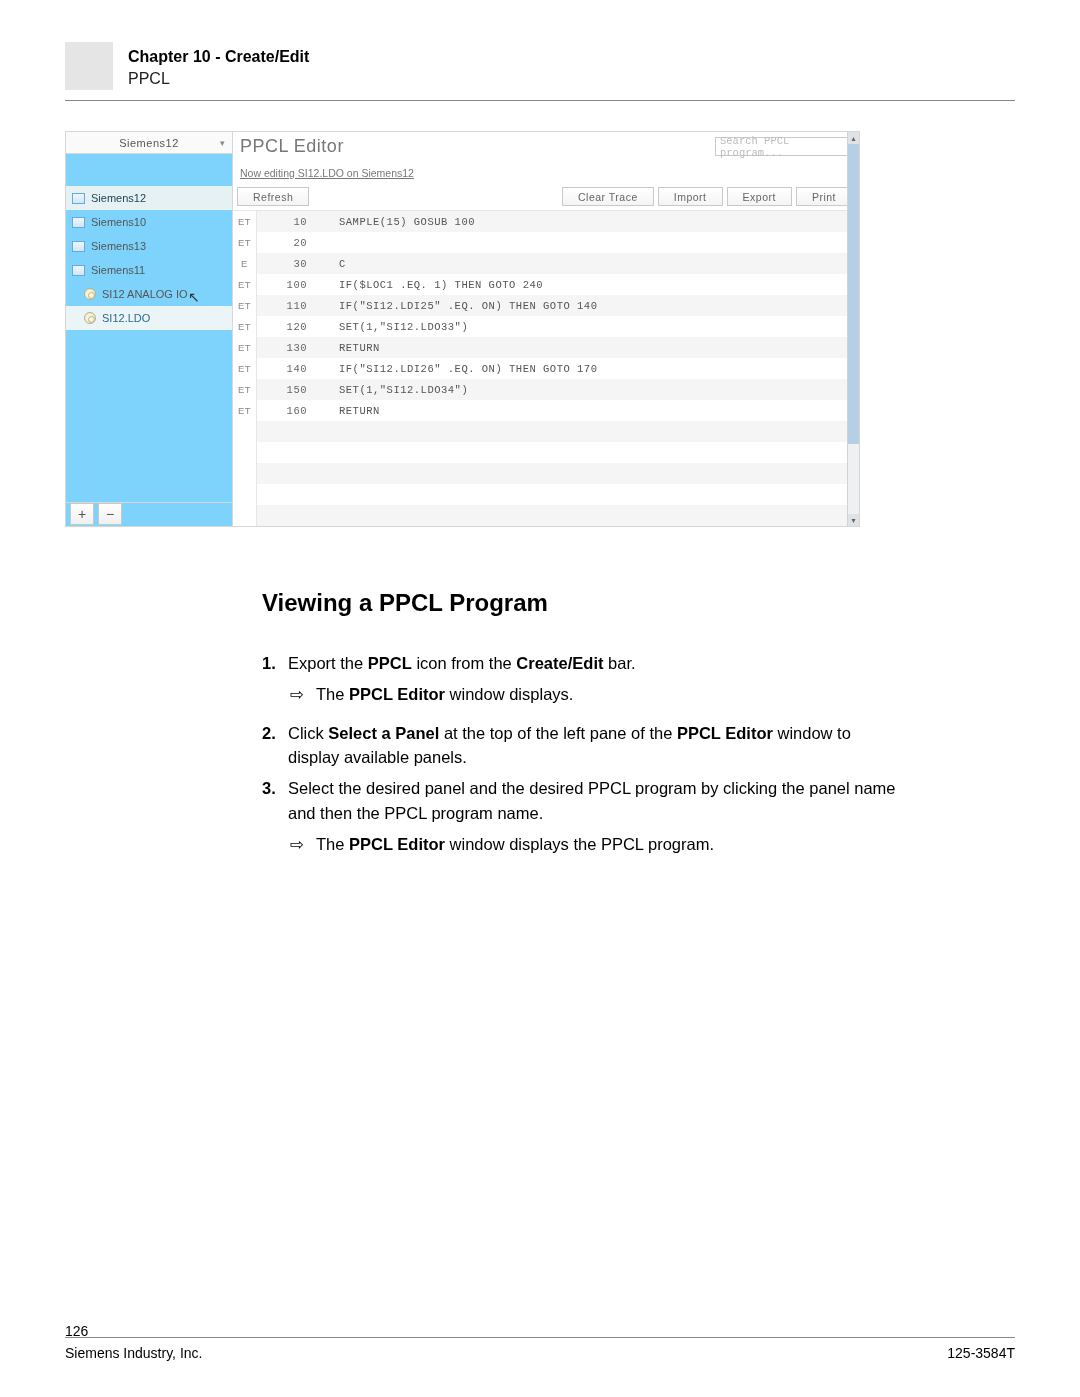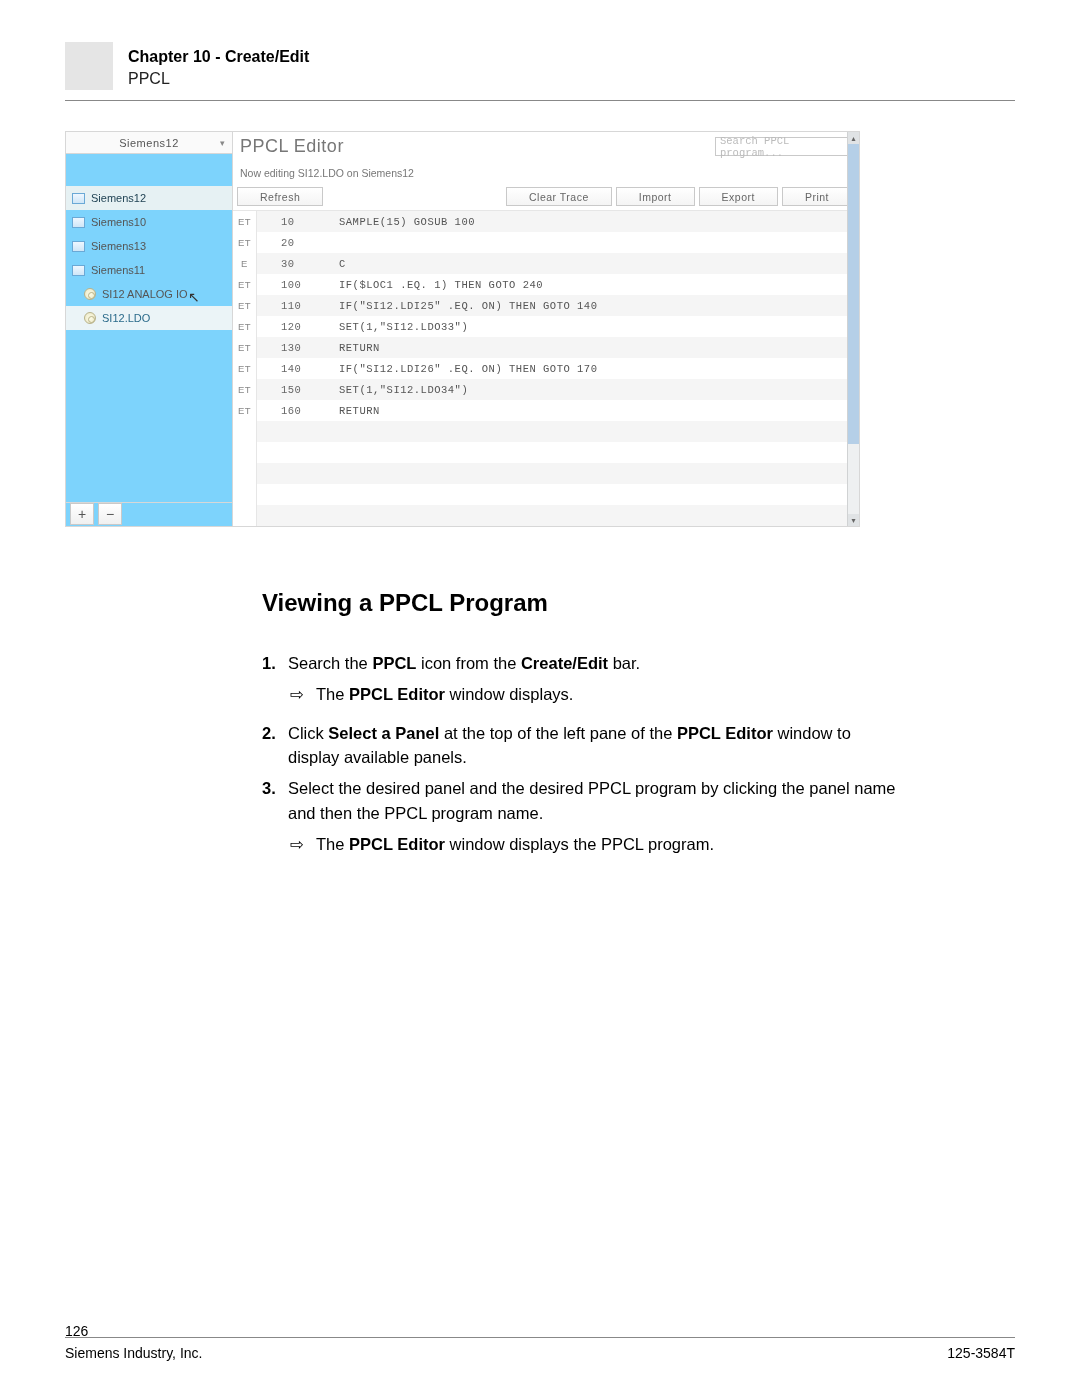--- a/index.html
+++ b/index.html
@@ -119,50 +119,50 @@
   }
   .title-row{display:flex; align-items:center;}
   .editor-title{ font-size:18px; color:#777; letter-spacing:0.5px; flex:1;}
   .search-box{
     width:134px; height:19px; border:1px solid #c9c9c9;
     font-size:10.5px; color:#bbb; padding:0 4px;
     display:flex; align-items:center;
     background:#fff;
     font-family:Liberation Mono, monospace;
   }
-  .subtitle{font-size:10.5px; color:#777; margin-top:10px;margin-bottom:4px;}
+  .subtitle{font-size:10.5px; color:#777; margin-top:10px;margin-bottom:4px;text-decoration:underline;}
   .toolbar{
     display:flex; gap:4px; padding:0 7px 4px 4px;
     border-bottom:1px solid #e6e6e6;
   }
   .tbtn{
     height:19px; border:1px solid #c9c9c9;
     background:linear-gradient(#fff,#f4f4f4);
     font-size:10.5px; color:#666; letter-spacing:0.5px;
     display:flex; align-items:center; justify-content:center;
-    padding:0 22px; cursor:pointer;
+    padding:0 15px; cursor:pointer;
   }
   .toolbar .spacer{flex:1;}
   .code-area{flex:1; overflow:hidden;}
   .code-row{
     display:flex; height:21px; align-items:center;
     font-family: "Courier New", monospace;
     font-size:10.5px; letter-spacing:0.5px;gap:24px;
   }
   .code-row:nth-child(odd){ background:#f5f5f5; }
   .code-row:nth-child(even){ background:#fff; }
   .col-status{
     width:24px; text-align:center; color:#888;
     border-right:1px solid #e6e6e6;
     font-family: Verdana, Arial, sans-serif;
     font-size:9.5px; height:100%;
     display:flex;align-items:center;justify-content:center;
     background:#fff;
   }
-  .col-lnum{ width:34px; text-align:left; padding-right:8px; color:#666;}
+  .col-lnum{ width:34px; text-align:right; padding-right:8px; color:#666;}
   .col-code{ flex:1; color:#555; }
   .vscroll{
     position:absolute; right:0; top:0; bottom:0; width:12px;
     background:#eef0f1; border-left:1px solid #d0d2d3;
   }
   .vscroll .up,.vscroll .down{
     height:12px; background:#e0e3e5; font-size:8px; color:#666;
     display:flex;align-items:center;justify-content:center;
   }
   .vscroll .down{position:absolute;bottom:0;left:0;right:0;}
@@ -353,21 +353,21 @@
       </div>
     </div>
   </div>
 
   <div class="body-area">
     <div class="section-heading">Viewing a PPCL Program</div>
 
     <div class="step">
       <div class="step-num">1.</div>
       <div class="step-text">
-        <span>Search the </span><b>PPCL</b><span> icon from the </span><b>Create/Edit</b><span> bar.</span>
+        <span>Export the </span><b>PPCL</b><span> icon from the </span><b>Create/Edit</b><span> bar.</span>
       </div>
     </div>
     <div class="sub">
       <div class="sub-arrow">⇨</div>
       <div><span>The </span><b>PPCL Editor</b><span> window displays.</span></div>
     </div>
 
     <div class="step">
       <div class="step-num">2.</div>
       <div class="step-text">

